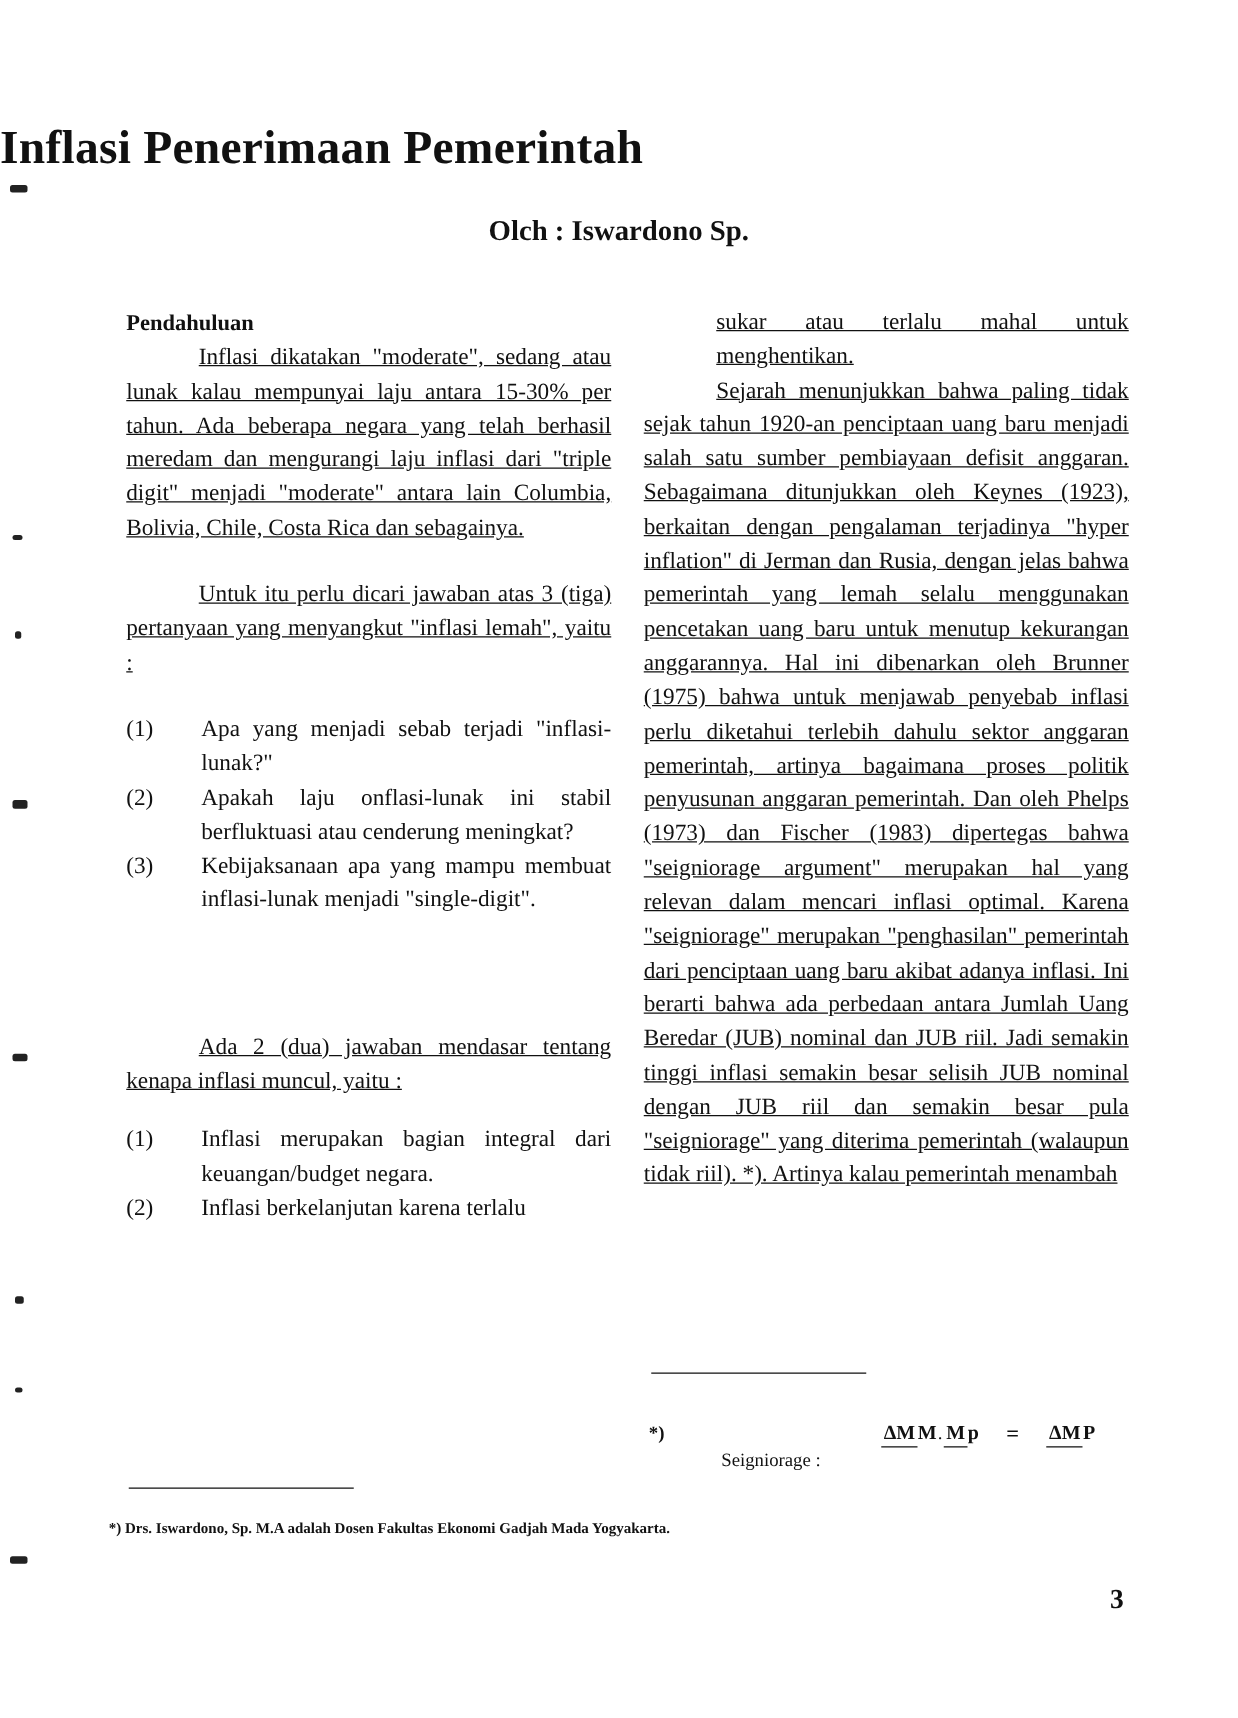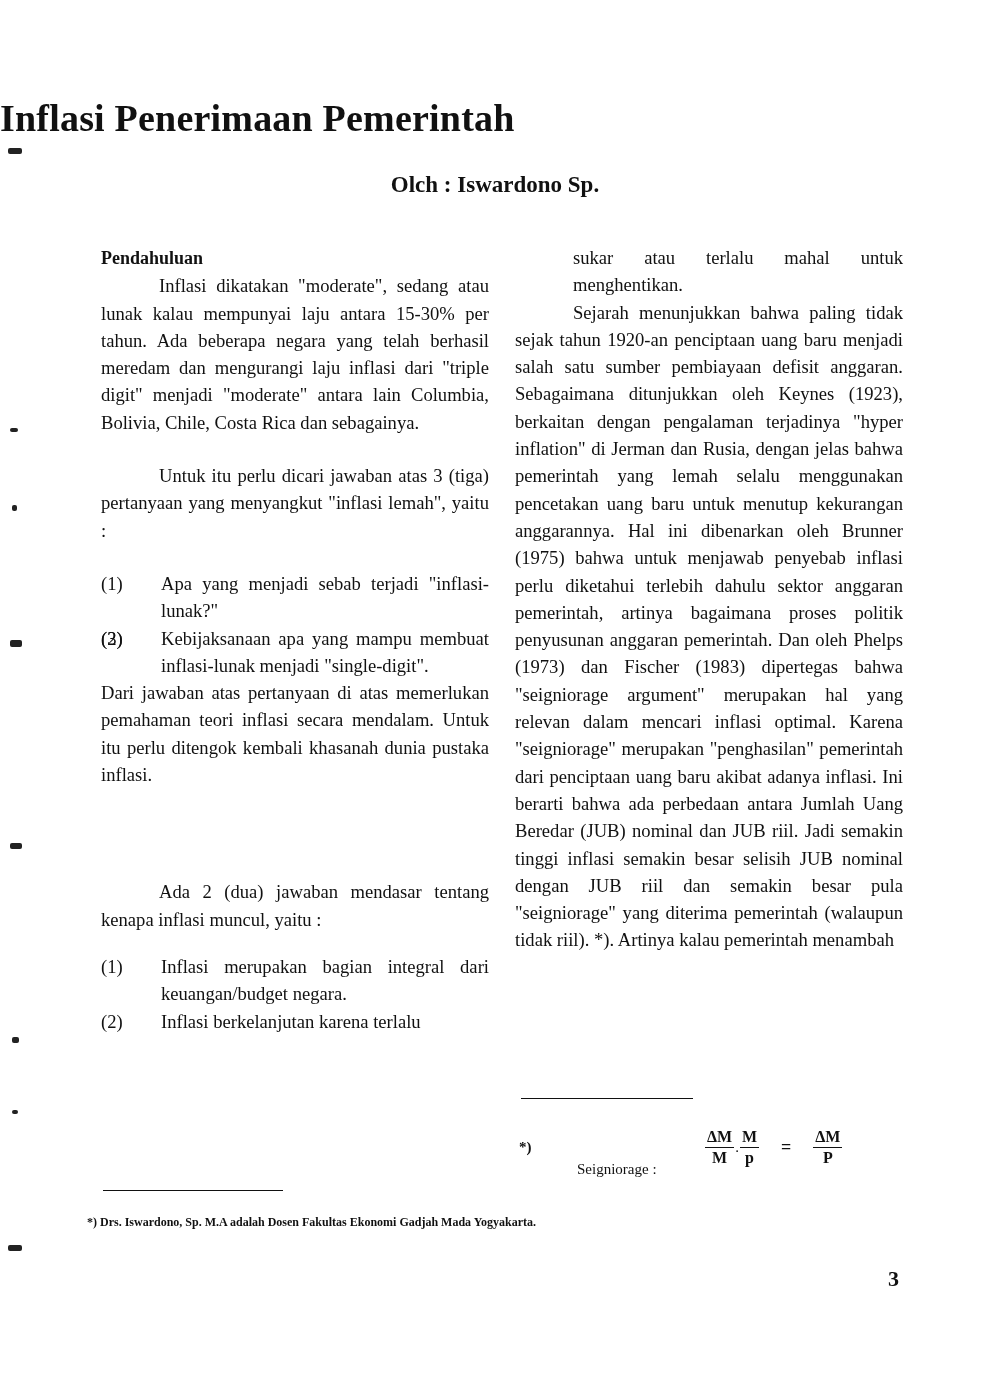--- a/index.html
+++ b/index.html
@@ -17,38 +17,38 @@
       position: absolute; left: 0; width: 990px; top: 172px;
       text-align: center; font-size: 23px; font-weight: bold; margin: 0;
     }
     .col {
       position: absolute; width: 388px; font-size: 18.6px; line-height: 27.3px;
       text-align: justify;
     }
     .col-left { left: 101px; top: 245px; }
     .col-right { left: 515px; top: 244px; }
     .heading { font-weight: bold; font-size: 18px; margin: 0; }
-    p { margin: 0; }
+    p { margin: 0; text-decoration: underline; }
     .indent { text-indent: 58px; }
     .gap { height: 26px; }
     .gap-lg { height: 48px; }
     ol.numbered { list-style: none; margin: 0; padding: 0; }
     ol.numbered li { position: relative; padding-left: 60px; }
     ol.numbered .num { position: absolute; left: 0; top: 0; }
     .hang { padding-left: 58px; text-indent: 0; }
     .rule { border: none; border-top: 1.5px solid #111; margin: 0; }
     .rule-right { position: absolute; left: 521px; top: 1098px; width: 172px; }
     .rule-left { position: absolute; left: 103px; top: 1190px; width: 180px; }
     .formula {
       position: absolute; left: 519px; top: 1122px; width: 400px; height: 50px;
       font-size: 15px; display: flex; align-items: center;
     }
     .formula .star { font-weight: bold; width: 58px; }
     .formula .label { width: 128px; margin-top: 44px; }
-    .frac { display: inline-flex; flex-direction: column; align-items: center; font-weight: bold; font-size: 16px; line-height: 20px; }
+    .frac { display: inline-flex; flex-direction: row; align-items: center; font-weight: bold; font-size: 16px; line-height: 20px; }
     .frac .num-part { border-bottom: 1.3px solid #111; padding: 0 2px; }
     .op { margin: 0 6px; font-size: 18px; font-weight: bold; }
     .footnote {
       position: absolute; left: 87px; top: 1215px; font-size: 12px; font-weight: bold;
     }
     .page-number {
       position: absolute; left: 888px; top: 1266px; font-size: 22px; font-weight: bold;
     }
     .speck { position: absolute; background: #222; border-radius: 2px; }
   </style>
@@ -64,27 +64,27 @@
   <div class="gap"></div>
   <p class="indent">Untuk itu perlu dicari jawaban atas 3 (tiga) pertanyaan yang menyangkut "inflasi lemah", yaitu :</p>
   <div class="gap"></div>
   <ol class="numbered">
     <li>
       <span class="num">(1)</span>
       <span>Apa yang menjadi sebab terjadi "inflasi-lunak?"</span>
     </li>
     <li>
       <span class="num">(2)</span>
+      <span>Apakah laju onflasi-lunak ini stabil berfluktuasi atau cenderung meningkat?</span>
     </li>
     <li>
       <span class="num">(3)</span>
       <span>Kebijaksanaan apa yang mampu membuat inflasi-lunak menjadi "single-digit".</span>
     </li>
   </ol>
-  <p>Dari jawaban atas pertanyaan di atas memerlukan pemahaman teori inflasi secara mendalam. Untuk itu perlu ditengok kembali khasanah dunia pustaka inflasi.</p>
   <div class="gap-lg"></div>
   <div class="gap"></div>
   <div style="height:16px"></div>
   <p class="indent">Ada 2 (dua) jawaban mendasar tentang kenapa inflasi muncul, yaitu :</p>
   <div style="height:20px"></div>
   <ol class="numbered">
     <li>
       <span class="num">(1)</span>
       <span>Inflasi merupakan bagian integral dari keuangan/budget negara.</span>
     </li>

